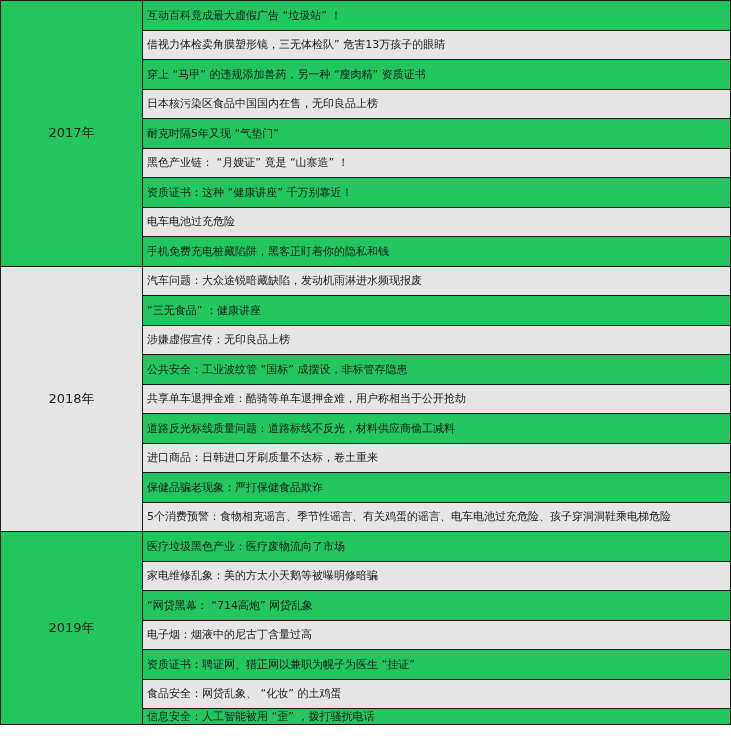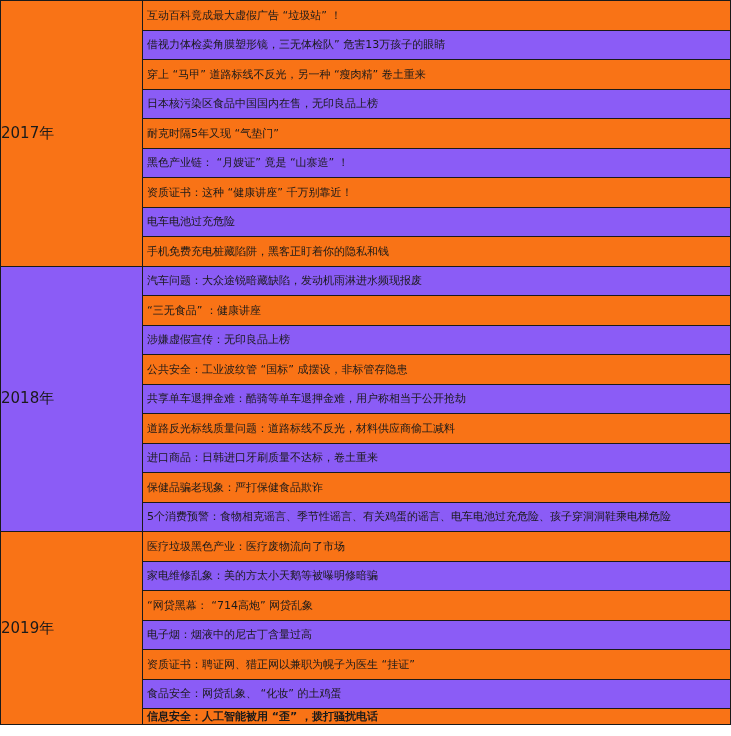--- a/index.html
+++ b/index.html
@@ -1,38 +1,38 @@
 <!DOCTYPE html>
 <html><head>
 <meta charset="utf-8">
 <style>
   html, body { margin: 0; padding: 0; background: #ffffff; }
   body { width: 731px; height: 736px; overflow: hidden; font-family: "DejaVu Sans", "Liberation Sans", sans-serif; }
   table { border-collapse: collapse; width: 731px; table-layout: fixed; }
   td { border: 1.5px solid #1a1a1a; padding: 0; font-size: 11px; color: #1a1a1a; height: 28.5px; }
-  td.year { width: 141px; text-align: left; vertical-align: middle; font-size: 15px; }
+  td.year { width: 141px; text-align: center; vertical-align: middle; font-size: 13px; }
   td.item { padding-left: 4px; white-space: nowrap; overflow: hidden; }
-  .light { background: #f97316; margin-left: 12px; }
-  .dark { background: #8b5cf6; }
+  .light { background: #22c55e; margin-left: 12px; }
+  .dark { background: #e5e5e5; }
 </style>
 </head>
 <body>
 
 <table>
   <tbody>
 
     <tr>
       <td class="year light" rowspan="9">2017年</td>
       <td class="item light">互动百科竟成最大虚假广告 “垃圾站” ！</td>
     </tr>
     <tr>
         <td class="item dark">借视力体检卖角膜塑形镜，三无体检队” 危害13万孩子的眼睛</td>
       </tr>
     <tr>
-        <td class="item light">穿上 “马甲” 道路标线不反光，另一种 “瘦肉精” 卷土重来</td>
+        <td class="item light">穿上 “马甲” 的违规添加兽药，另一种 “瘦肉精” 资质证书</td>
       </tr>
     <tr>
         <td class="item dark">日本核污染区食品中国国内在售，无印良品上榜</td>
       </tr>
     <tr>
         <td class="item light">耐克时隔5年又现 “气垫门”</td>
       </tr>
     <tr>
         <td class="item dark">黑色产业链： “月嫂证” 竟是 “山寨造” ！</td>
       </tr>
@@ -88,16 +88,16 @@
     <tr>
         <td class="item dark">电子烟：烟液中的尼古丁含量过高</td>
       </tr>
     <tr>
         <td class="item light"> 资质证书：聘证网、猎正网以兼职为幌子为医生 “挂证”</td>
       </tr>
     <tr>
         <td class="item dark">食品安全：网贷乱象、 “化妆” 的土鸡蛋</td>
       </tr>
     <tr>
-        <td class="item light" style="height:14px;font-weight:bold;">信息安全：人工智能被用 “歪” ，拨打骚扰电话</td>
+        <td class="item light" style="height:14px;">信息安全：人工智能被用 “歪” ，拨打骚扰电话</td>
       </tr>
   </tbody>
 </table>
 
 </body></html>

